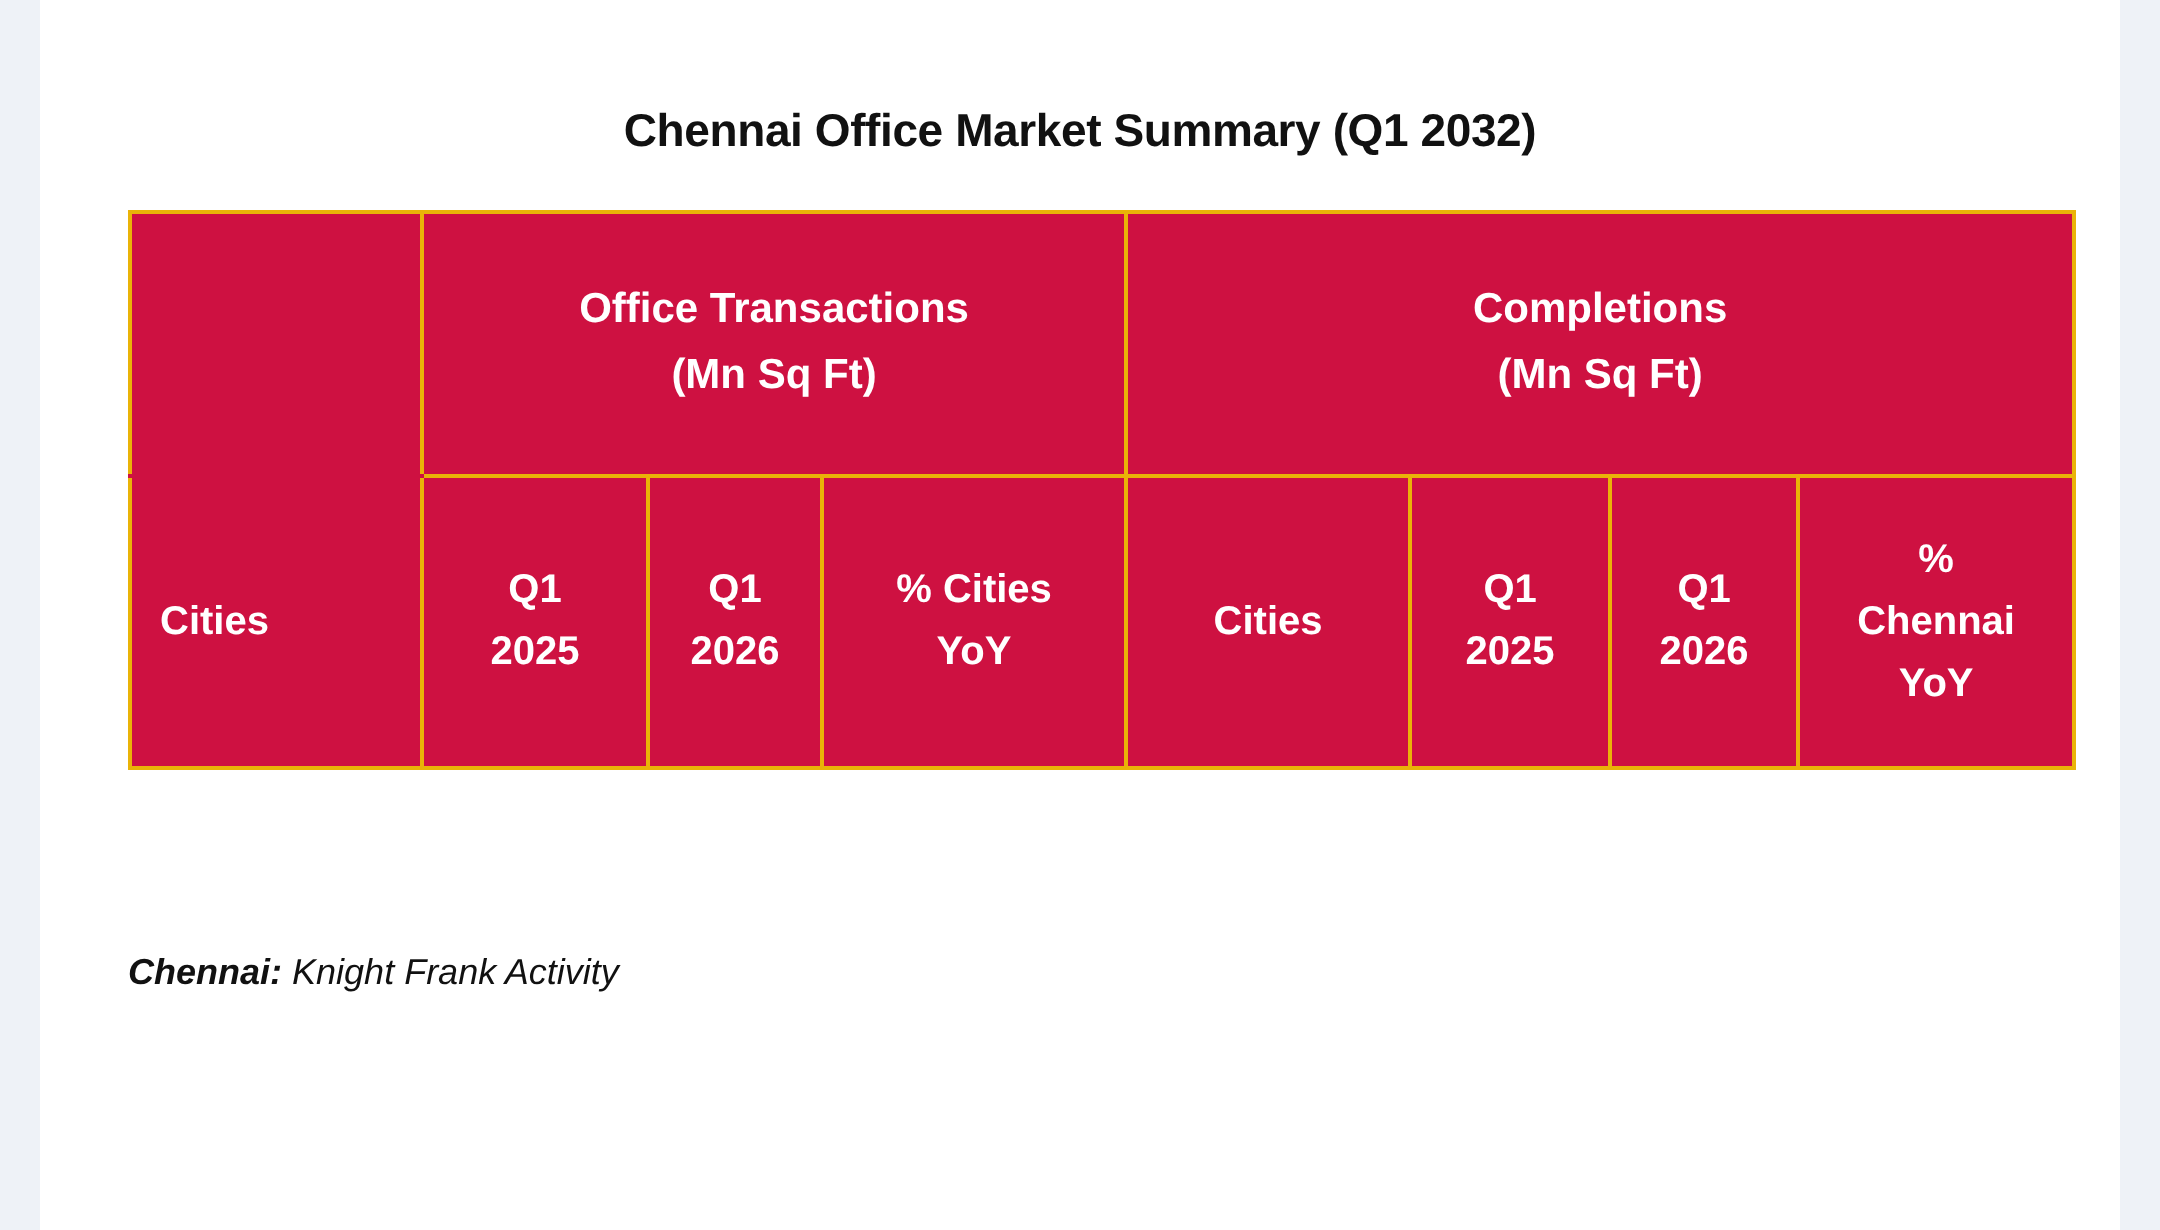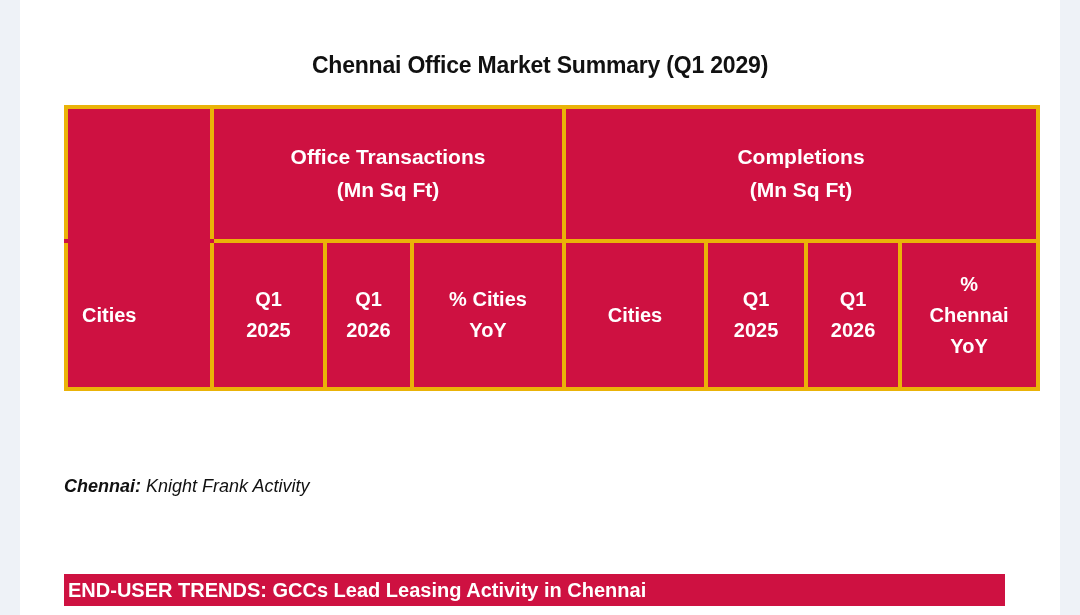--- a/index.html
+++ b/index.html
@@ -40,21 +40,21 @@
   
   #market-table {
     position: absolute;
     left: 44px;
     top: 105px;
     width: 972px;
     border-collapse: collapse;
     table-layout: fixed;
   }
   #market-table td {
-    border: 4px solid #eab308;
+    border: 2px solid #eab308;
     padding: 0;
     vertical-align: middle;
   }
 
   .hcell {
     background: #ce1141;
     color: #ffffff;
     font-weight: bold;
     text-align: center;
     font-size: 20px;
@@ -140,21 +140,21 @@
     box-sizing: border-box;
     white-space: nowrap;
     overflow: hidden;
   }
 </style>
 </head>
 <body>
 
 <div id="page">
 
-  <div id="title">Chennai Office Market Summary (Q1 2029)</div>
+  <div id="title">Chennai Office Market Summary (Q1 2032)</div>
 
   <table id="market-table">
     <colgroup>
       <col style="width:146px">
       <col style="width:113px">
       <col style="width:87px">
       <col style="width:152px">
       <col style="width:142px">
       <col style="width:100px">
       <col style="width:94px">
@@ -210,15 +210,14 @@
       </tr>
 
     </tbody>
   </table>
 
   <div id="source">
     <span class="lbl">Chennai:</span>
     <span class="val">Knight Frank Activity</span>
   </div>
 
-  <div id="banner">END-USER TRENDS: GCCs Lead Leasing Activity in Chennai</div>
 
 </div>
 
 </body></html>

